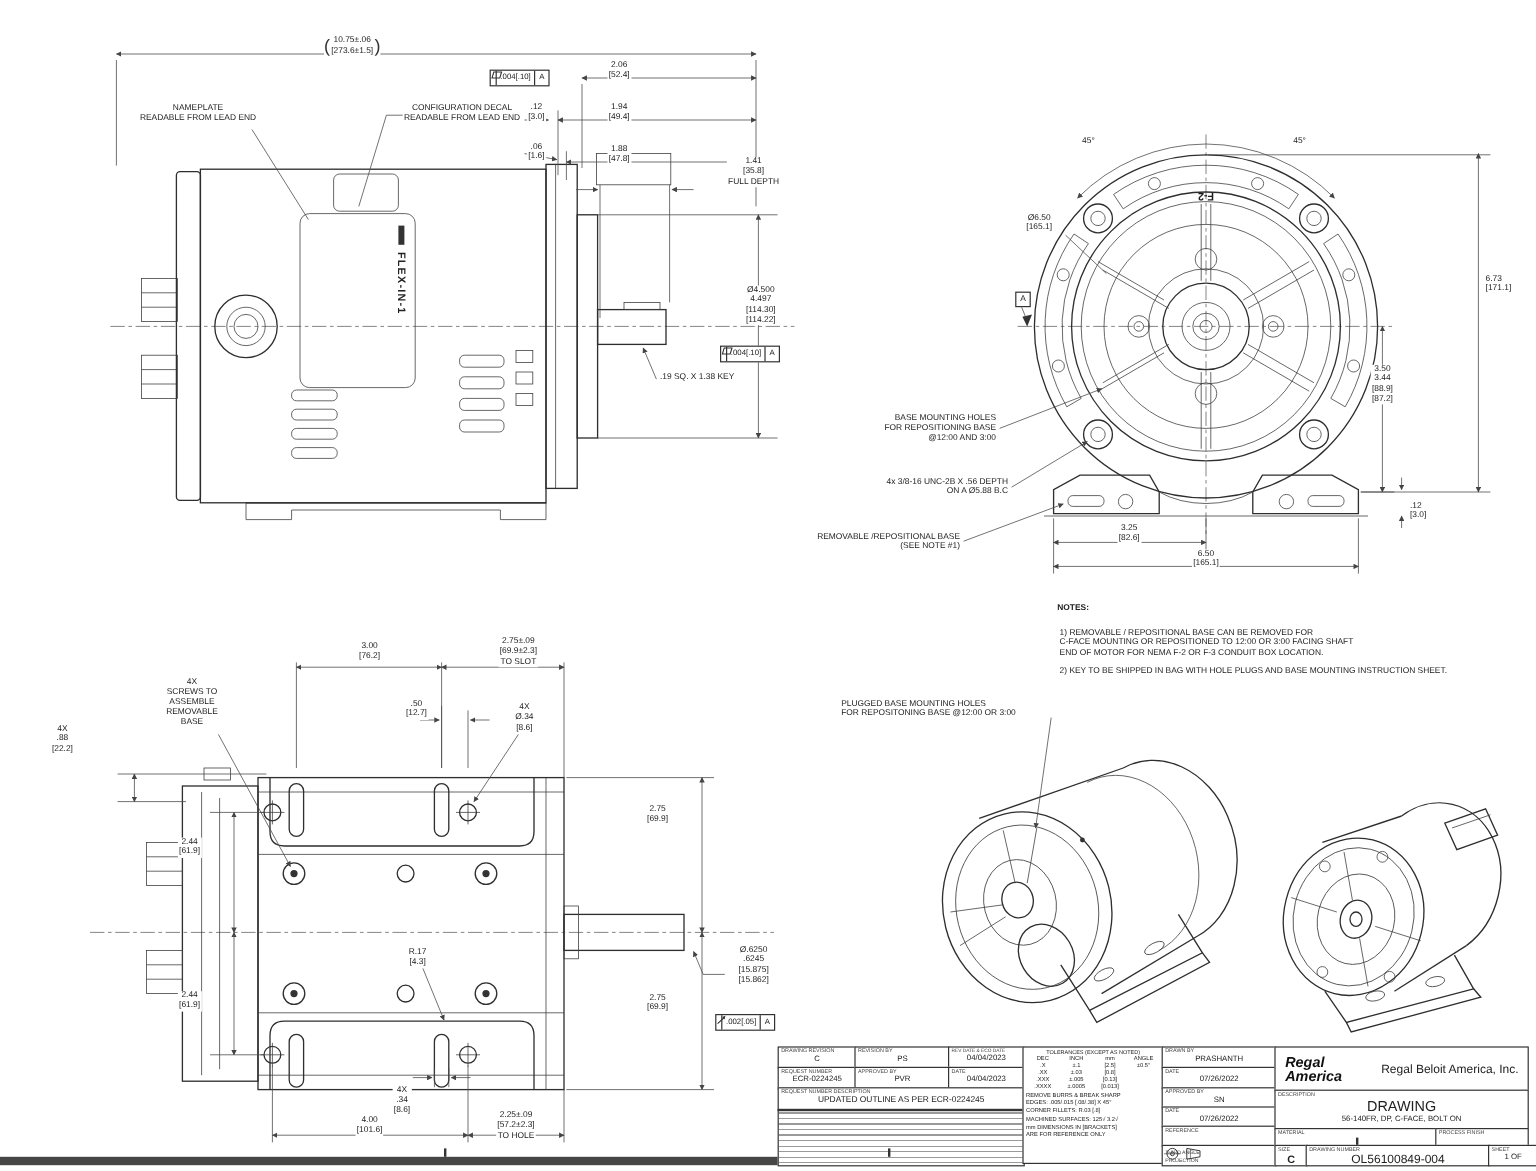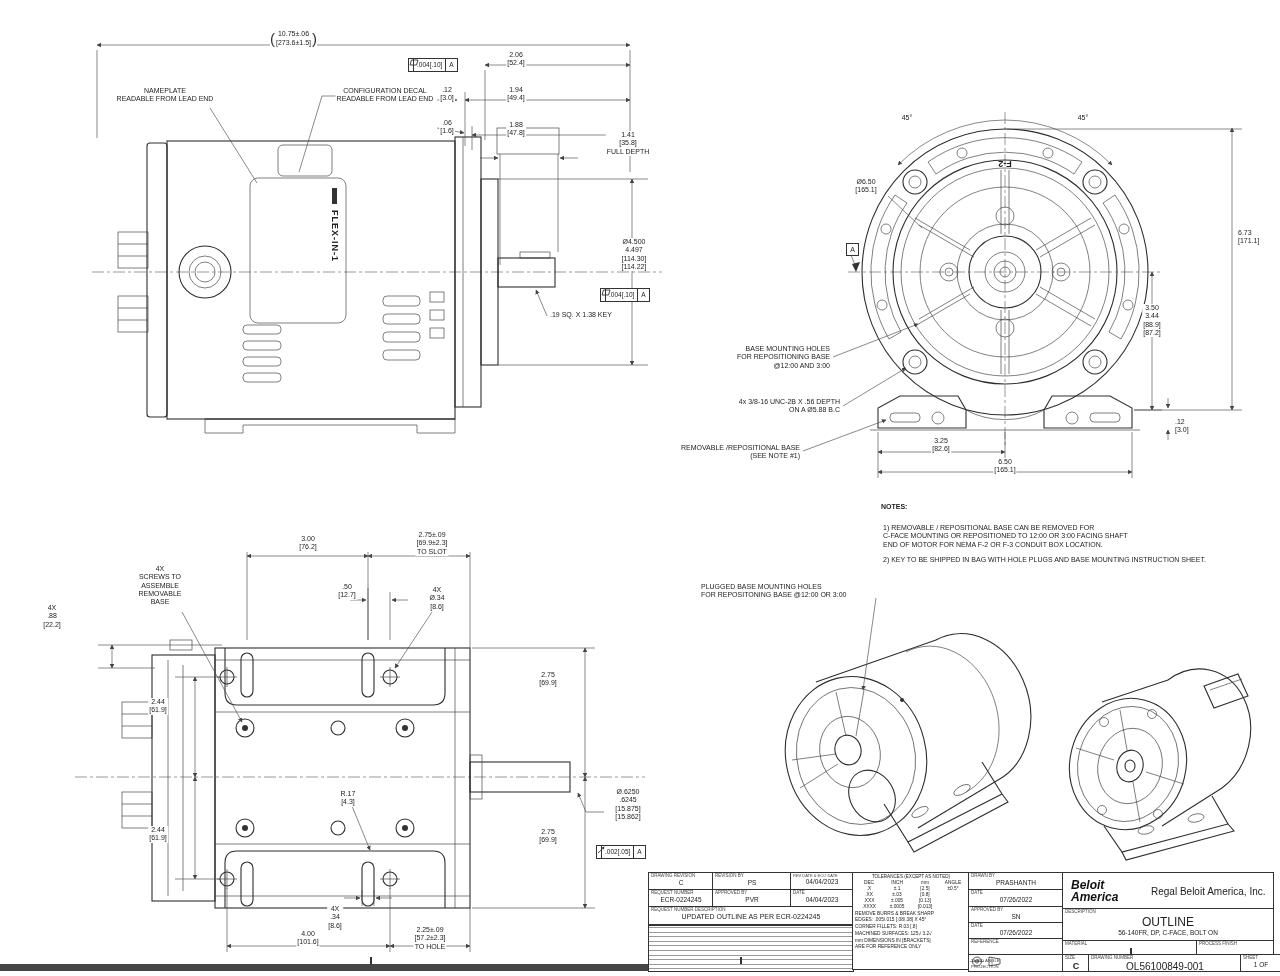--- a/index.html
+++ b/index.html
@@ -575,44 +575,44 @@
             <path d="M20,2 L31,4 L31,9 L20,11 Z" fill="none" stroke="#333" stroke-width="0.8"></path>
             <line x1="23" y1="2.5" x2="23" y2="10.5" stroke="#333" stroke-width="0.5"></line>
           </svg>
     </span>
   </div>
 </div>
 
 <div class="cell" style="left:1062px;top:872px;width:210px;height:36px;">
   <div style="display:flex;align-items:center;height:100%;">
     <div class="logo" style="padding-left:8px;width:80px;">
-      <div>Beloit</div>
+      <div>Regal</div>
       <div>America</div>
     </div>
     <div style="font-size:10px;">Regal Beloit America, Inc.</div>
   </div>
 </div>
 <div class="cell" style="left:1062px;top:908px;width:210px;height:32px;">
   <div class="ch">DESCRIPTION</div>
-  <div class="cv" style="font-size:12px;">OUTLINE</div>
+  <div class="cv" style="font-size:12px;">DRAWING</div>
   <div class="cv" style="font-size:6.5px;">56-140FR, DP, C-FACE, BOLT ON</div>
 </div>
 <div class="cell" style="left:1062px;top:940px;width:134px;height:14px;">
   <div class="ch">MATERIAL</div>
 </div>
 <div class="cell" style="left:1196px;top:940px;width:76px;height:14px;">
   <div class="ch">PROCESS FINISH</div>
 </div>
 <div class="cell" style="left:1062px;top:954px;width:26px;height:16px;">
   <div class="ch">SIZE</div>
   <div class="cv" style="font-size:9px;font-weight:bold;">C</div>
 </div>
 <div class="cell" style="left:1088px;top:954px;width:152px;height:16px;">
   <div class="ch">DRAWING NUMBER</div>
-  <div class="cv" style="font-size:10px;">OL56100849-001</div>
+  <div class="cv" style="font-size:10px;">OL56100849-004</div>
 </div>
 <div class="cell" style="left:1240px;top:954px;width:40px;height:16px;">
   <div class="ch">SHEET</div>
   <div class="cv">1 OF</div>
 </div>
 
 <div class="darkbar" style="left:0;top:964px;width:648px;height:7px;"></div>
 <div class="tick" style="left:370px;top:957px;width:2px;height:7px;"></div>
 <div class="tick" style="left:740px;top:957px;width:2px;height:7px;"></div>
 <div class="tick" style="left:1130px;top:948px;width:2px;height:6px;"></div>

